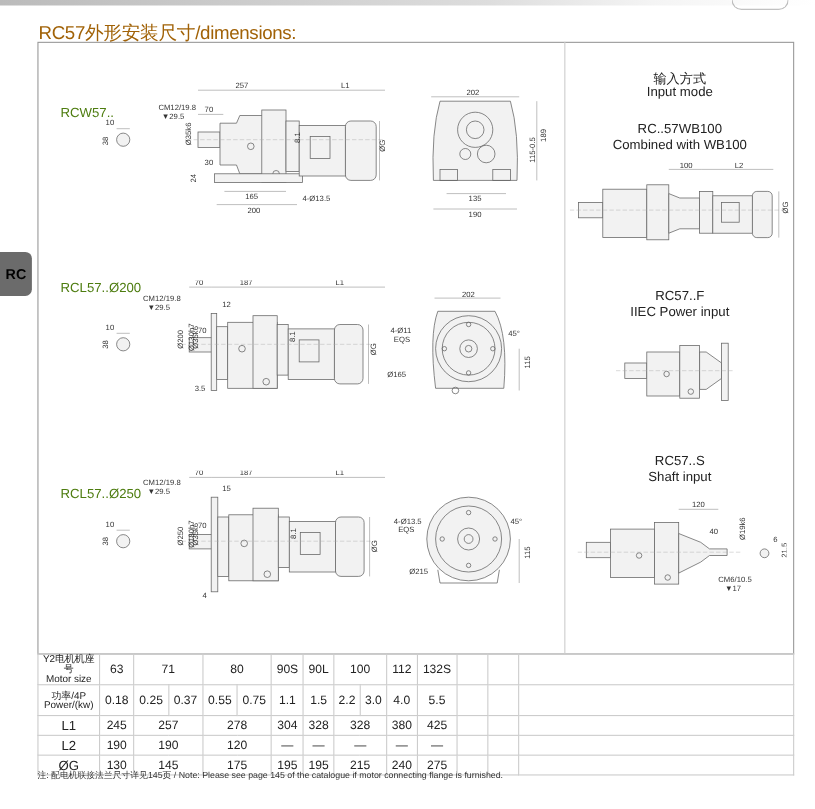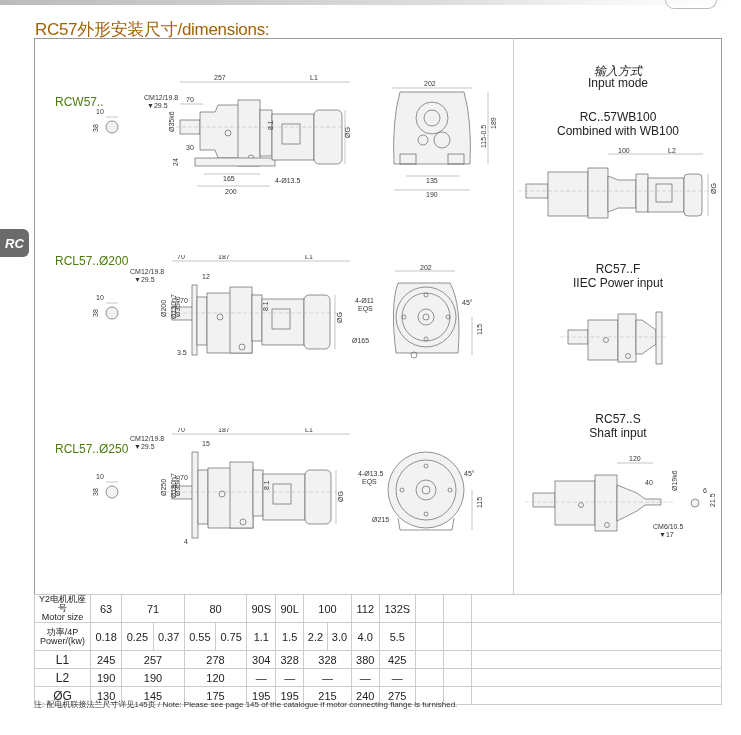--- a/index.html
+++ b/index.html
@@ -1,20 +1,20 @@
 <!DOCTYPE html>
 <html><head>
 <meta charset="utf-8">
 <style>
   * { box-sizing: border-box; margin: 0; padding: 0; }
   body { width: 741px; height: 735px; background: #fff; font-family: "Liberation Sans", sans-serif; color: #222; position: relative; overflow: hidden; }
   .topbar { position: absolute; left: 0; top: 0; width: 741px; height: 5px; background: linear-gradient(90deg, #bbb 0%, #ddd 60%, #f4f4f4 80%, #fff 100%); }
   .logo-shape { position: absolute; left: 665px; top: 0; width: 52px; height: 9px; border: 1px solid #bbb; border-top: none; border-radius: 0 0 14px 14px; }
   .page-title { position: absolute; left: 35px; top: 18px; font-size: 17px; color: #a16207; letter-spacing: -0.3px; }
-  .side-tab { position: absolute; left: 0; top: 229px; width: 29px; height: 28px; background: #6b6b6b; color: #ffffff; font-weight: bold; font-size: 13px; display: flex; align-items: center; justify-content: center; border-radius: 0 6px 6px 0; font-style: italic; }
+  .side-tab { position: absolute; left: 0; top: 229px; width: 29px; height: 40px; background: #6b6b6b; color: #000000; font-weight: bold; font-size: 13px; display: flex; align-items: center; justify-content: center; border-radius: 0 6px 6px 0; }
   .frame { position: absolute; left: 34px; top: 38px; width: 688px; height: 557px; border: 1px solid #999; }
   .divider { position: absolute; left: 513px; top: 38px; width: 1px; height: 557px; background: #ccc; }
   .section-label { position: absolute; font-size: 12px; color: #4d7c0f; margin-top: 40px; }
   .rtitle { position: absolute; width: 208px; left: 514px; text-align: center; font-size: 12px; line-height: 14px; color: #222; }
   .dim { font-family: "Liberation Sans", sans-serif; font-size: 7px; fill: #333; }
   svg .ln { stroke: #666; stroke-width: 0.7; fill: none; }
   svg .dl { stroke: #888; stroke-width: 0.5; fill: none; }
   svg .cl { stroke: #aaa; stroke-width: 0.4; stroke-dasharray: 4 2; fill: none; }
   svg .fill { fill: #f2f2f2; stroke: #666; stroke-width: 0.7; }
   table.spec { position: absolute; left: 34px; top: 594px; width: 688px; border-collapse: collapse; font-size: 11px; }
@@ -206,21 +206,21 @@
   <circle cx="100" cy="50" r="2" class="ln"></circle>
   <path d="M48 78 L50 90 L102 90 L104 78" class="ln"></path>
   <text x="8" y="36" class="dim">4-Ø13.5</text>
   <text x="12" y="44" class="dim">EQS</text>
   <text x="22" y="82" class="dim">Ø215</text>
   <text x="114" y="36" class="dim">45°</text>
   <line x1="122" y1="50" x2="122" y2="90" class="dl"></line>
   <text x="130" y="74" class="dim" transform="rotate(-90 128 70)">115</text>
 </svg>
 
-<div class="rtitle" style="top:64px;font-style:italic;">输入方式</div>
+<div class="rtitle" style="top:64px;">输入方式</div>
 <div class="rtitle" style="top:76px;">Input mode</div>
 
 <div class="rtitle" style="top:110px;">RC..57WB100</div>
 <div class="rtitle" style="top:124px;">Combined with WB100</div>
 <svg style="position:absolute;left:518px;top:148px;" width="200" height="72" viewBox="0 0 200 72">
   <line x1="90" y1="6" x2="120" y2="6" class="dl"></line>
   <text x="100" y="5" class="dim">100</text>
   <line x1="120" y1="6" x2="185" y2="6" class="dl"></line>
   <text x="150" y="5" class="dim">L2</text>
   <rect x="8" y="36" width="22" height="14" class="fill"></rect>

